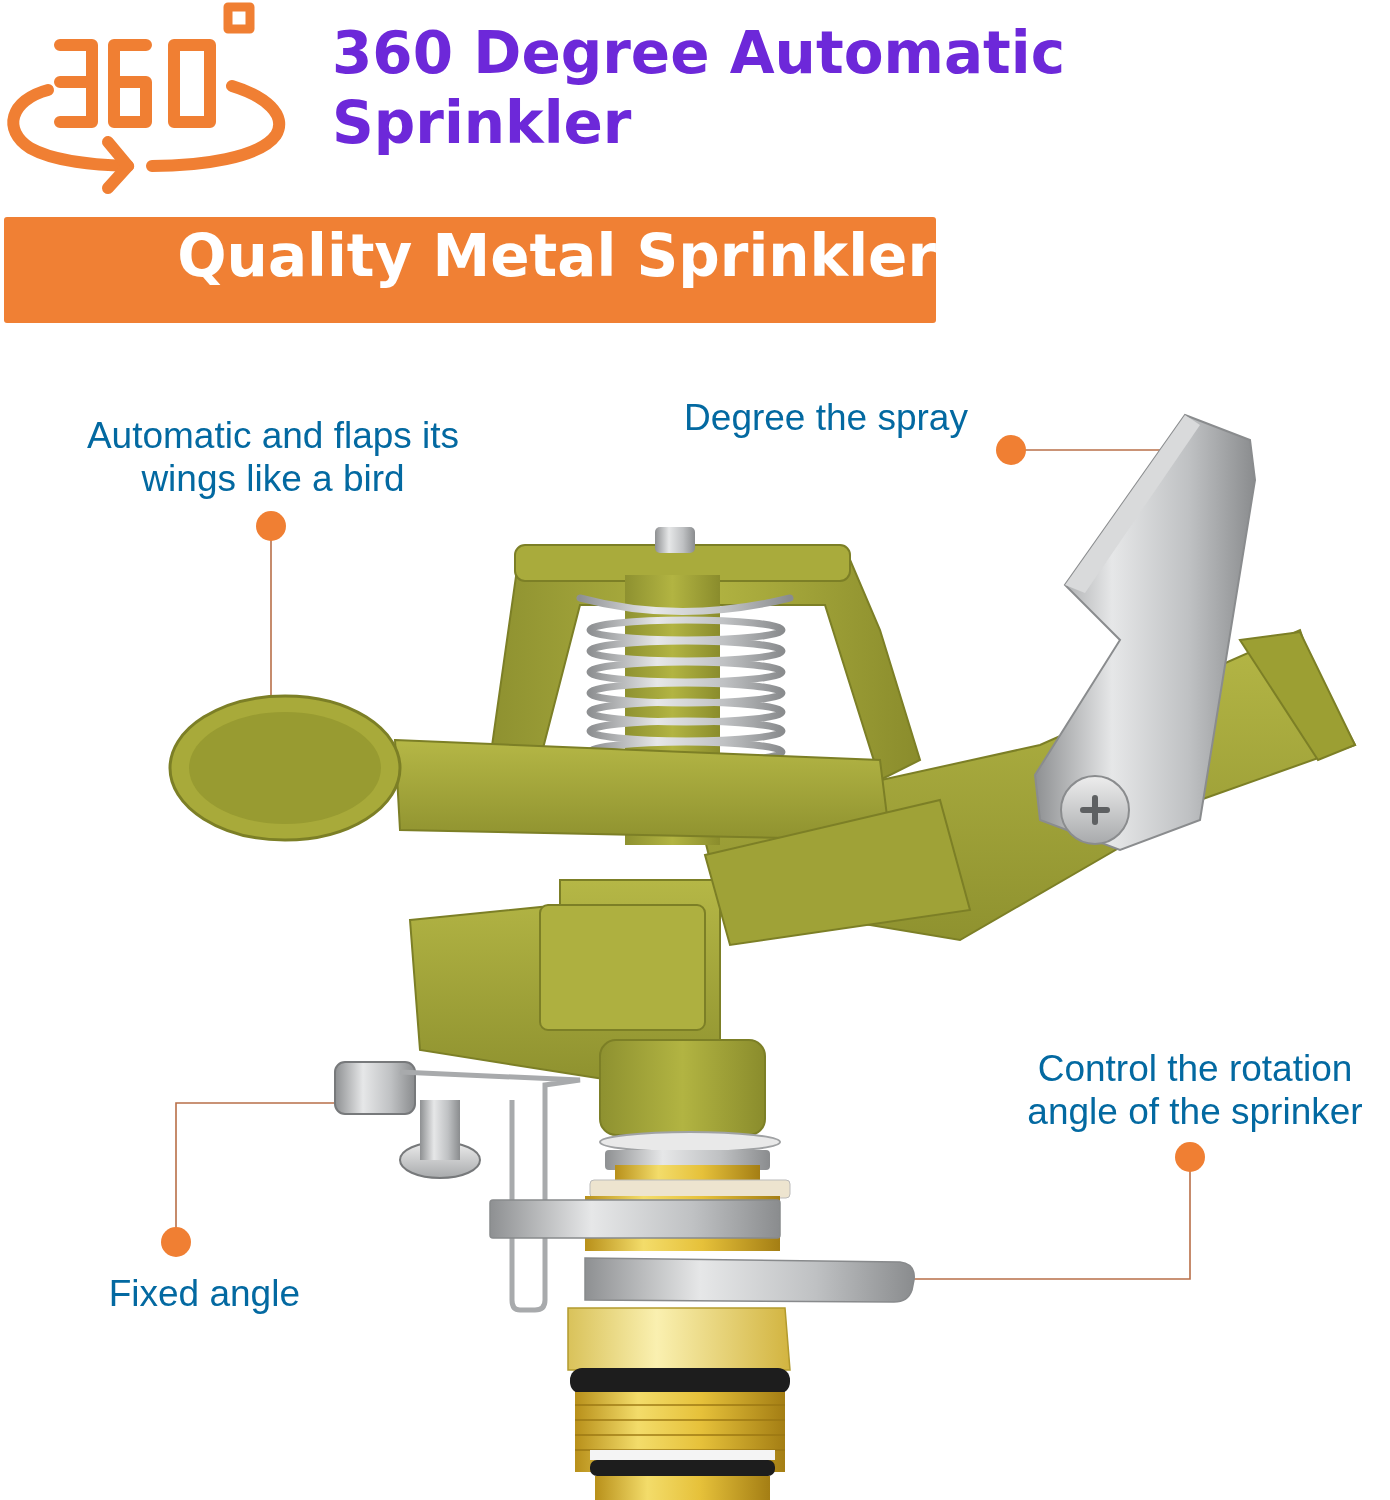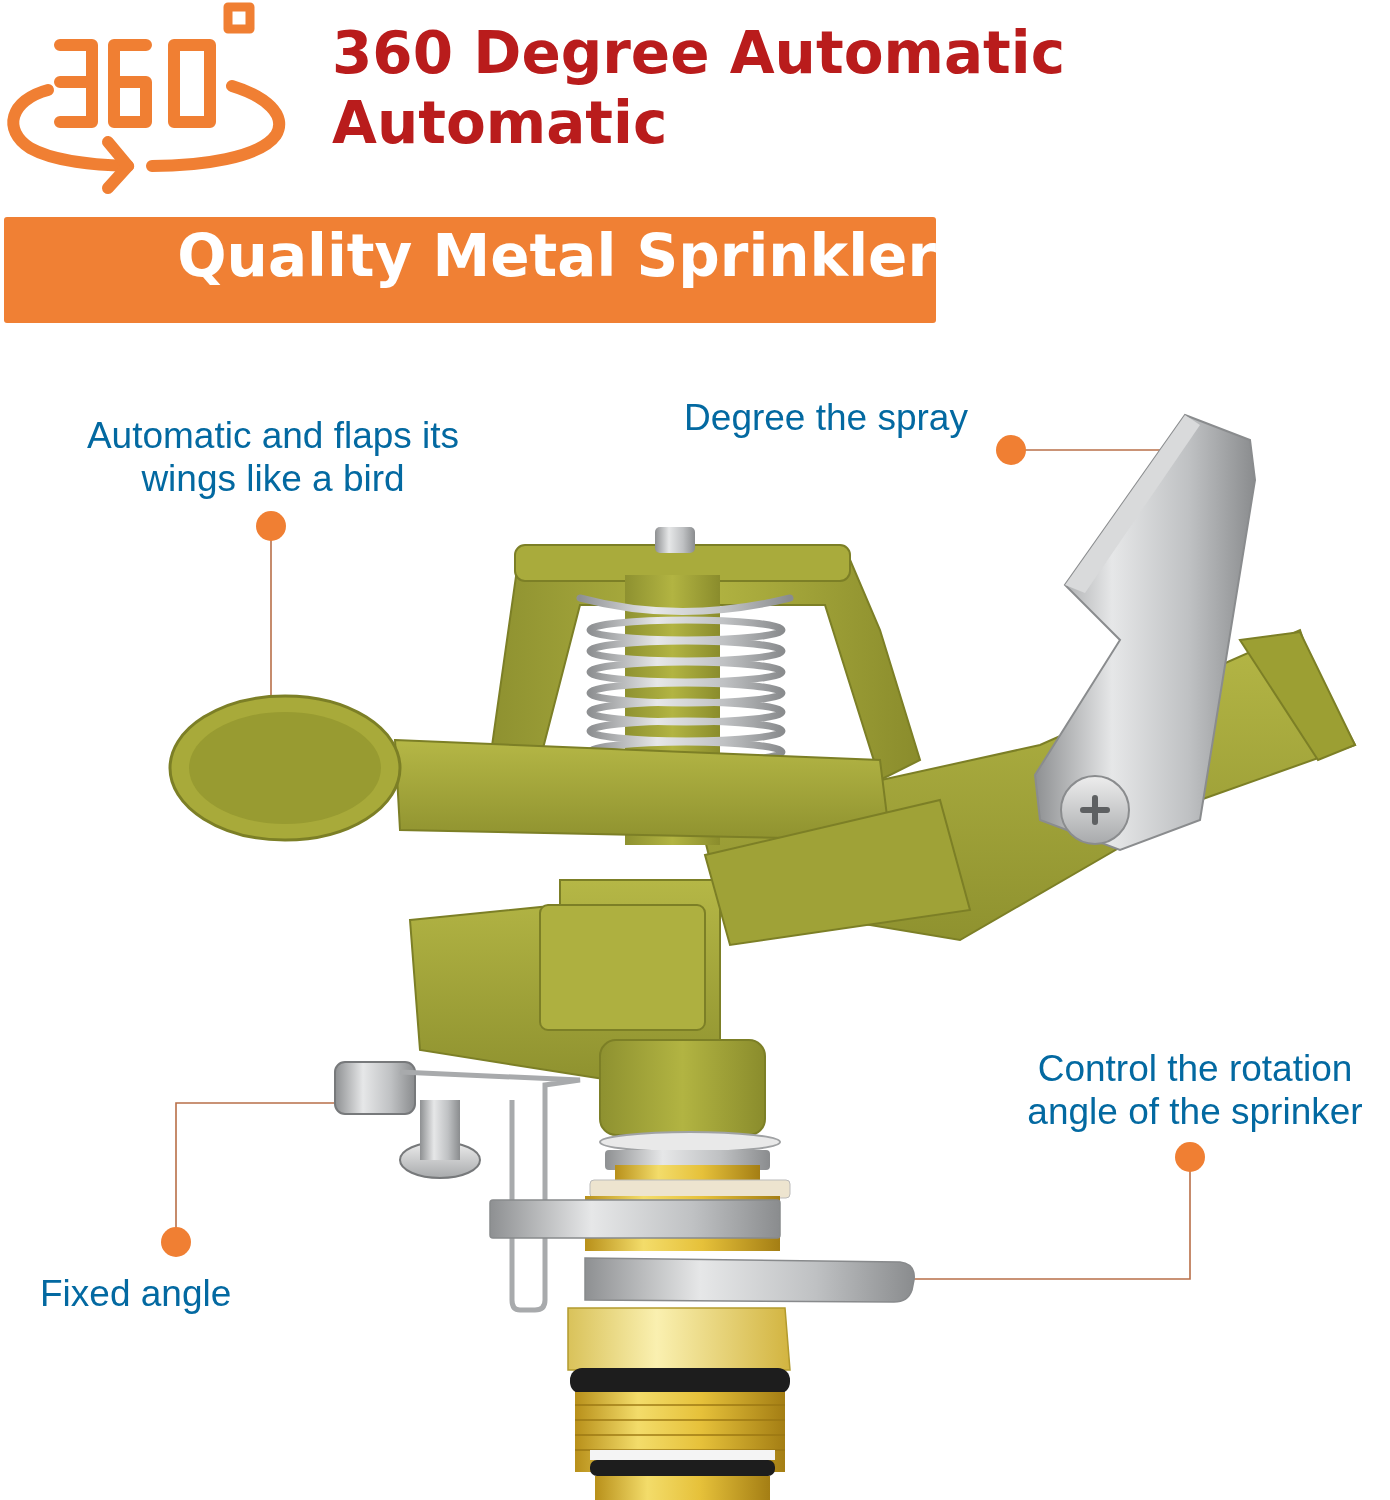--- a/index.html
+++ b/index.html
@@ -1,40 +1,40 @@
 <!DOCTYPE html>
 <html><head>
 <meta charset="utf-8">
 <style>
   html, body { margin:0; padding:0; background:#ffffff; }
   body { width:1390px; height:1500px; position:relative; overflow:hidden; font-family:"DejaVu Sans", sans-serif; }
   .abs { position:absolute; }
   .title {
     left:332px; top:18px; width:820px;
     font-family:"DejaVu Sans", sans-serif; font-weight:bold;
-    font-size:58px; line-height:70px; color:#b91c1c; letter-spacing:0px;
+    font-size:58px; line-height:70px; color:#6d28d9; letter-spacing:0px;
   }
   .banner {
     left:4px; top:217px; width:932px; height:78px;
     border-radius:3px;
     display:flex; align-items:center; justify-content:flex-end;
   }
   .banner-text {
     font-family:"DejaVu Sans", sans-serif; font-weight:bold;
     font-size:58px; color:#ffffff; letter-spacing:0px;
     margin-left:-60px;
   }
   .callout {
     font-family:"Liberation Sans", sans-serif;
     font-size:37px; line-height:43px; color:#0369a1; text-align:center;
   }
   .c1 { left:40px; top:414px; width:466px; }
   .c2 { left:650px; top:396px; width:352px; }
   .c3 { left:995px; top:1047px; width:400px; }
-  .c4 { left:40px; top:1272px; width:260px; text-align:left; }
+  .c4 { left:40px; top:1272px; width:260px; text-align:right; }
   .dot { width:30px; height:30px; border-radius:50%; position:absolute; }
   svg { position:absolute; left:0; top:0; }
 </style>
 </head>
 <body>
 
 <svg width="1390" height="1500" viewBox="0 0 1390 1500">
   <defs>
     <linearGradient id="grn" x1="0" y1="0" x2="1" y2="0">
       <stop offset="0" stop-color="#8E9130"></stop>
@@ -162,21 +162,21 @@
   <rect x="595" y="1476" width="175" height="24" fill="url(#brass)"></rect>
 </svg>
 
 <div class="dot" style="left:256px; top:511px; background:#F07F33;"></div>
 <div class="dot" style="left:996px; top:435px; background:#F07F33;"></div>
 <div class="dot" style="left:161px; top:1227px; background:#F07F33;"></div>
 <div class="dot" style="left:1175px; top:1142px; background:#F07F33;"></div>
 
 <div class="abs title">
   <div>360 Degree Automatic</div>
-  <div>Automatic</div>
+  <div>Sprinkler</div>
 </div>
 
 <div class="abs banner">
   <span class="banner-text">Quality Metal Sprinkler</span>
 </div>
 
 <div class="abs callout c1">
   <div>Automatic and flaps its</div>
   <div>wings like a bird</div>
 </div>

